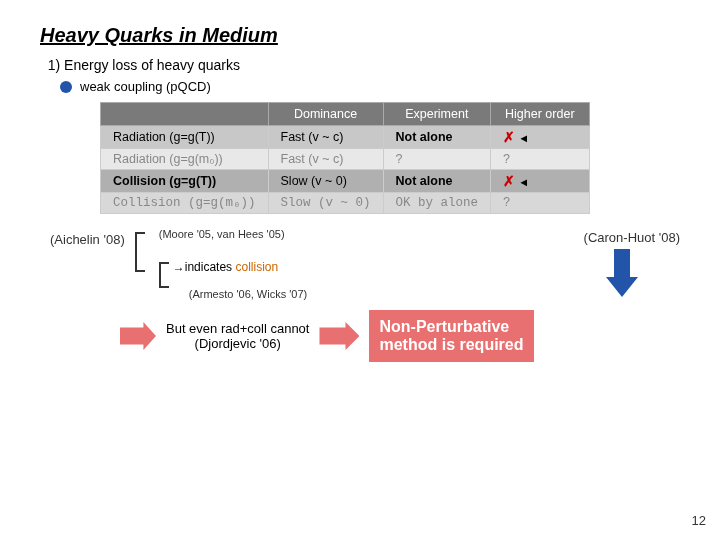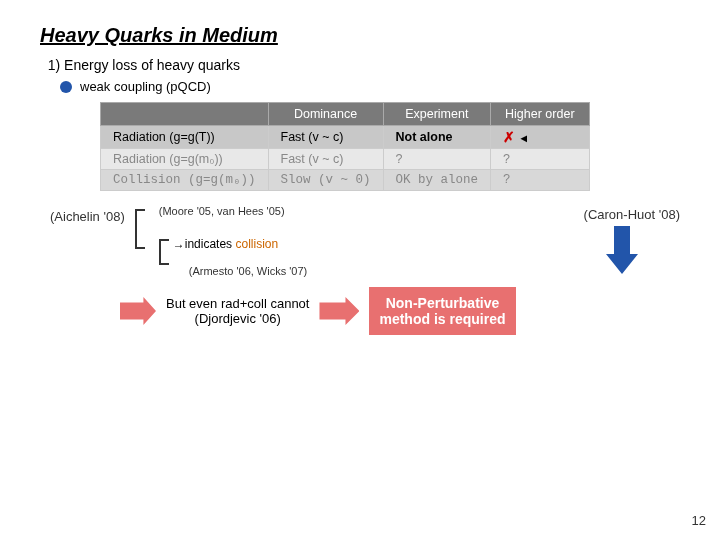--- a/index.html
+++ b/index.html
@@ -147,23 +147,23 @@
       height: 28px;
       background: #e87070;
       clip-path: polygon(0 20%, 65% 20%, 65% 0%, 100% 50%, 65% 100%, 65% 80%, 0 80%);
       margin: 0 10px;
       flex-shrink: 0;
     }
     .non-pert-box {
       background: #e87070;
       color: white;
       font-weight: bold;
-      font-size: 14px;
+      font-size: 16px;
       padding: 8px 10px;
-      text-align: center;
+      text-align: left;
       min-width: 110px;
     }
     .page-number {
       position: absolute;
       bottom: 12px;
       right: 14px;
       font-size: 13px;
       color: #333;
     }
     .bracket-left {
@@ -214,20 +214,26 @@
         <td>Radiation (g=g(T))</td>
         <td>Fast (v ~ c)</td>
         <td><strong>Not alone</strong></td>
         <td><span class="x-mark">✗</span> <span style="font-size:11px;">◄</span></td>
       </tr>
       <tr class="row-light row-dimmed">
         <td>Radiation (g=g(m₀))</td>
         <td>Fast (v ~ c)</td>
         <td>?</td>
         <td>?</td>
+      </tr>
+      <tr class="row-darker">
+        <td><strong>Collision (g=g(T))</strong></td>
+        <td>Slow (v ~ 0)</td>
+        <td><strong>Not alone</strong></td>
+        <td><span class="x-mark">✗</span> <span style="font-size:11px;">◄</span></td>
       </tr>
       <tr class="row-lightest row-dimmed">
         <td>Collision (g=g(m₀))</td>
         <td>Slow (v ~ 0)</td>
         <td>OK by alone</td>
         <td>?</td>
       </tr>
     </tbody>
   </table>
 

